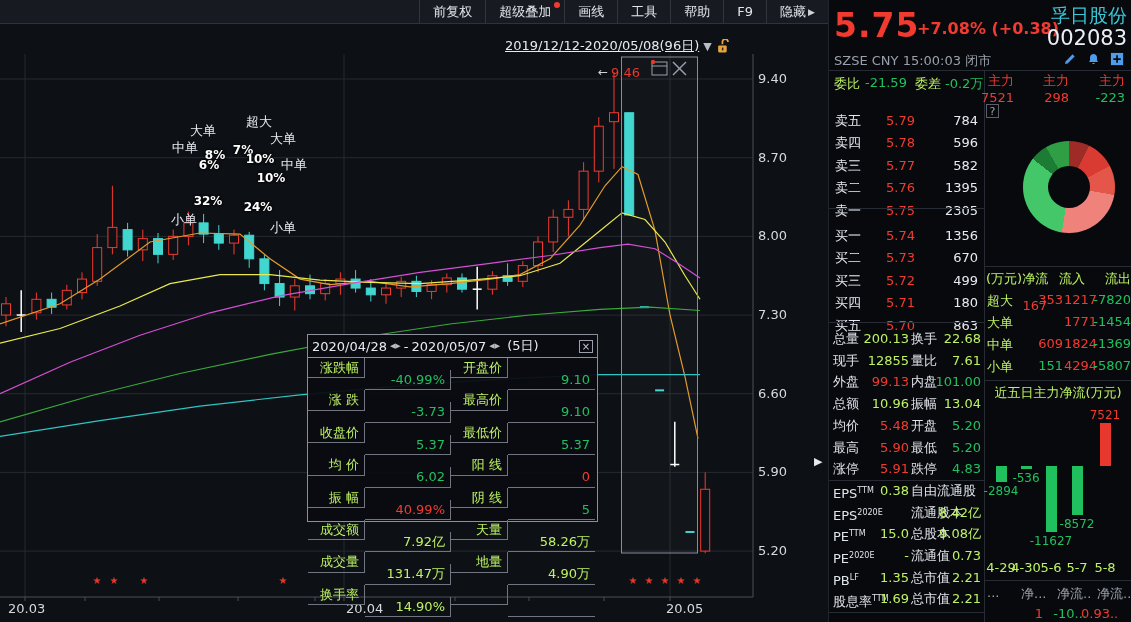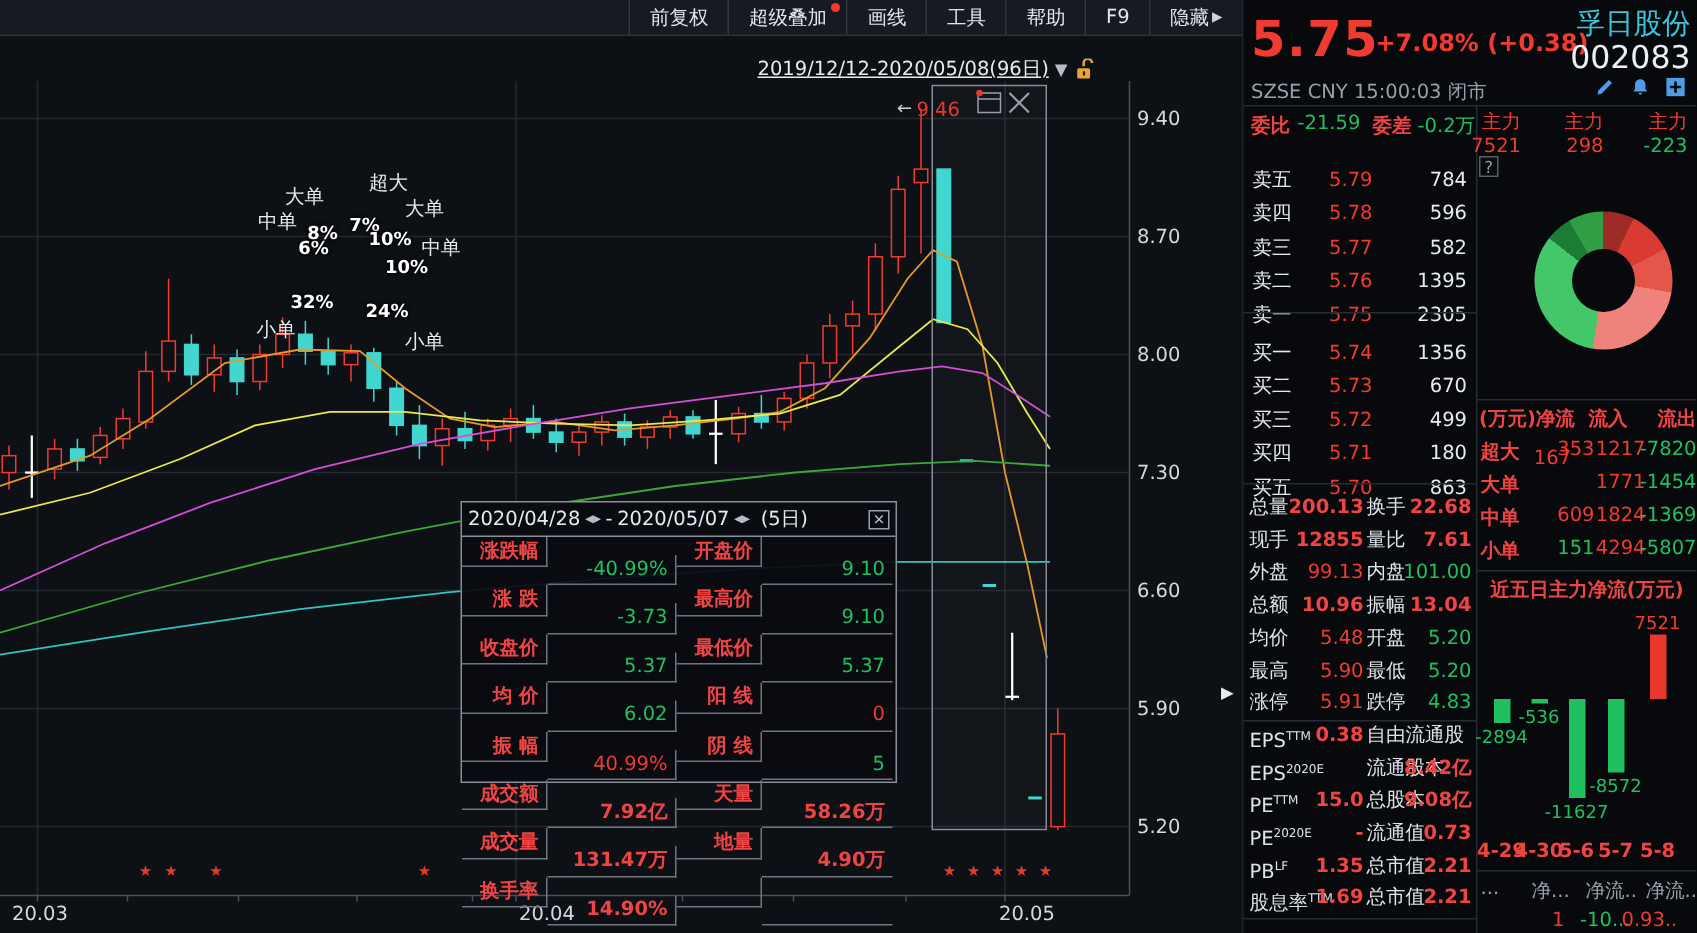--- a/index.html
+++ b/index.html
@@ -12,21 +12,21 @@
   .menu-item .arr{font-size:9px;margin-left:2px;color:#cfd3da;}
   
   #chart-pane{position:absolute;left:0;top:24px;width:828px;height:598px;background:#0d1015;}
   #date-range{position:absolute;left:505px;top:13px;display:flex;align-items:center;font-size:13px;color:#e7eaf0;}
   #date-range .dr-text{text-decoration:underline;}
   #date-range .tri{color:#b8bcc4;font-size:11px;margin-left:4px;}
   #date-range svg{margin-left:4px;}
   
   #panel{position:absolute;left:828px;top:0;width:303px;height:622px;background:#07090d;border-left:1px solid #20242c;font-size:13px;}
   #panel .abs{position:absolute;white-space:nowrap;}
-  .r{color:#f23b30;} .g{color:#21c05f;} .w{color:#ef4444;font-weight:bold;} .gy{color:#9aa0ab;}
+  .r{color:#f23b30;} .g{color:#21c05f;} .w{color:#bef264;} .gy{color:#9aa0ab;}
   #price-big{font-size:33px;font-weight:bold;color:#f23b30;letter-spacing:1px;}
   #stock-name{font-size:19px;color:#39c6d6;}
   #stock-code{font-size:21px;color:#eceff5;}
   .hline{position:absolute;height:1px;background:#272b34;}
   .vline{position:absolute;width:1px;background:#272b34;}
   .icon-btn{display:inline-block;width:15px;height:15px;margin-left:5px;vertical-align:middle;}
   #donut{position:absolute;width:92px;height:92px;border-radius:50%;
     background:conic-gradient(#9e2b25 0 7.2%, #d93a31 0 17.5%, #e4554a 0 27.8%, #ef837b 0 52.5%, #43c769 0 85.5%, #1d7c33 0 91.7%, #2f9e45 0 100%);}
   #donut::after{content:"";position:absolute;left:25px;top:25px;width:42px;height:42px;border-radius:50%;background:#07090d;}
   .donut-lbl{position:absolute;transform:translate(-50%,-50%);font-size:13px;color:#e7eaf0;}

